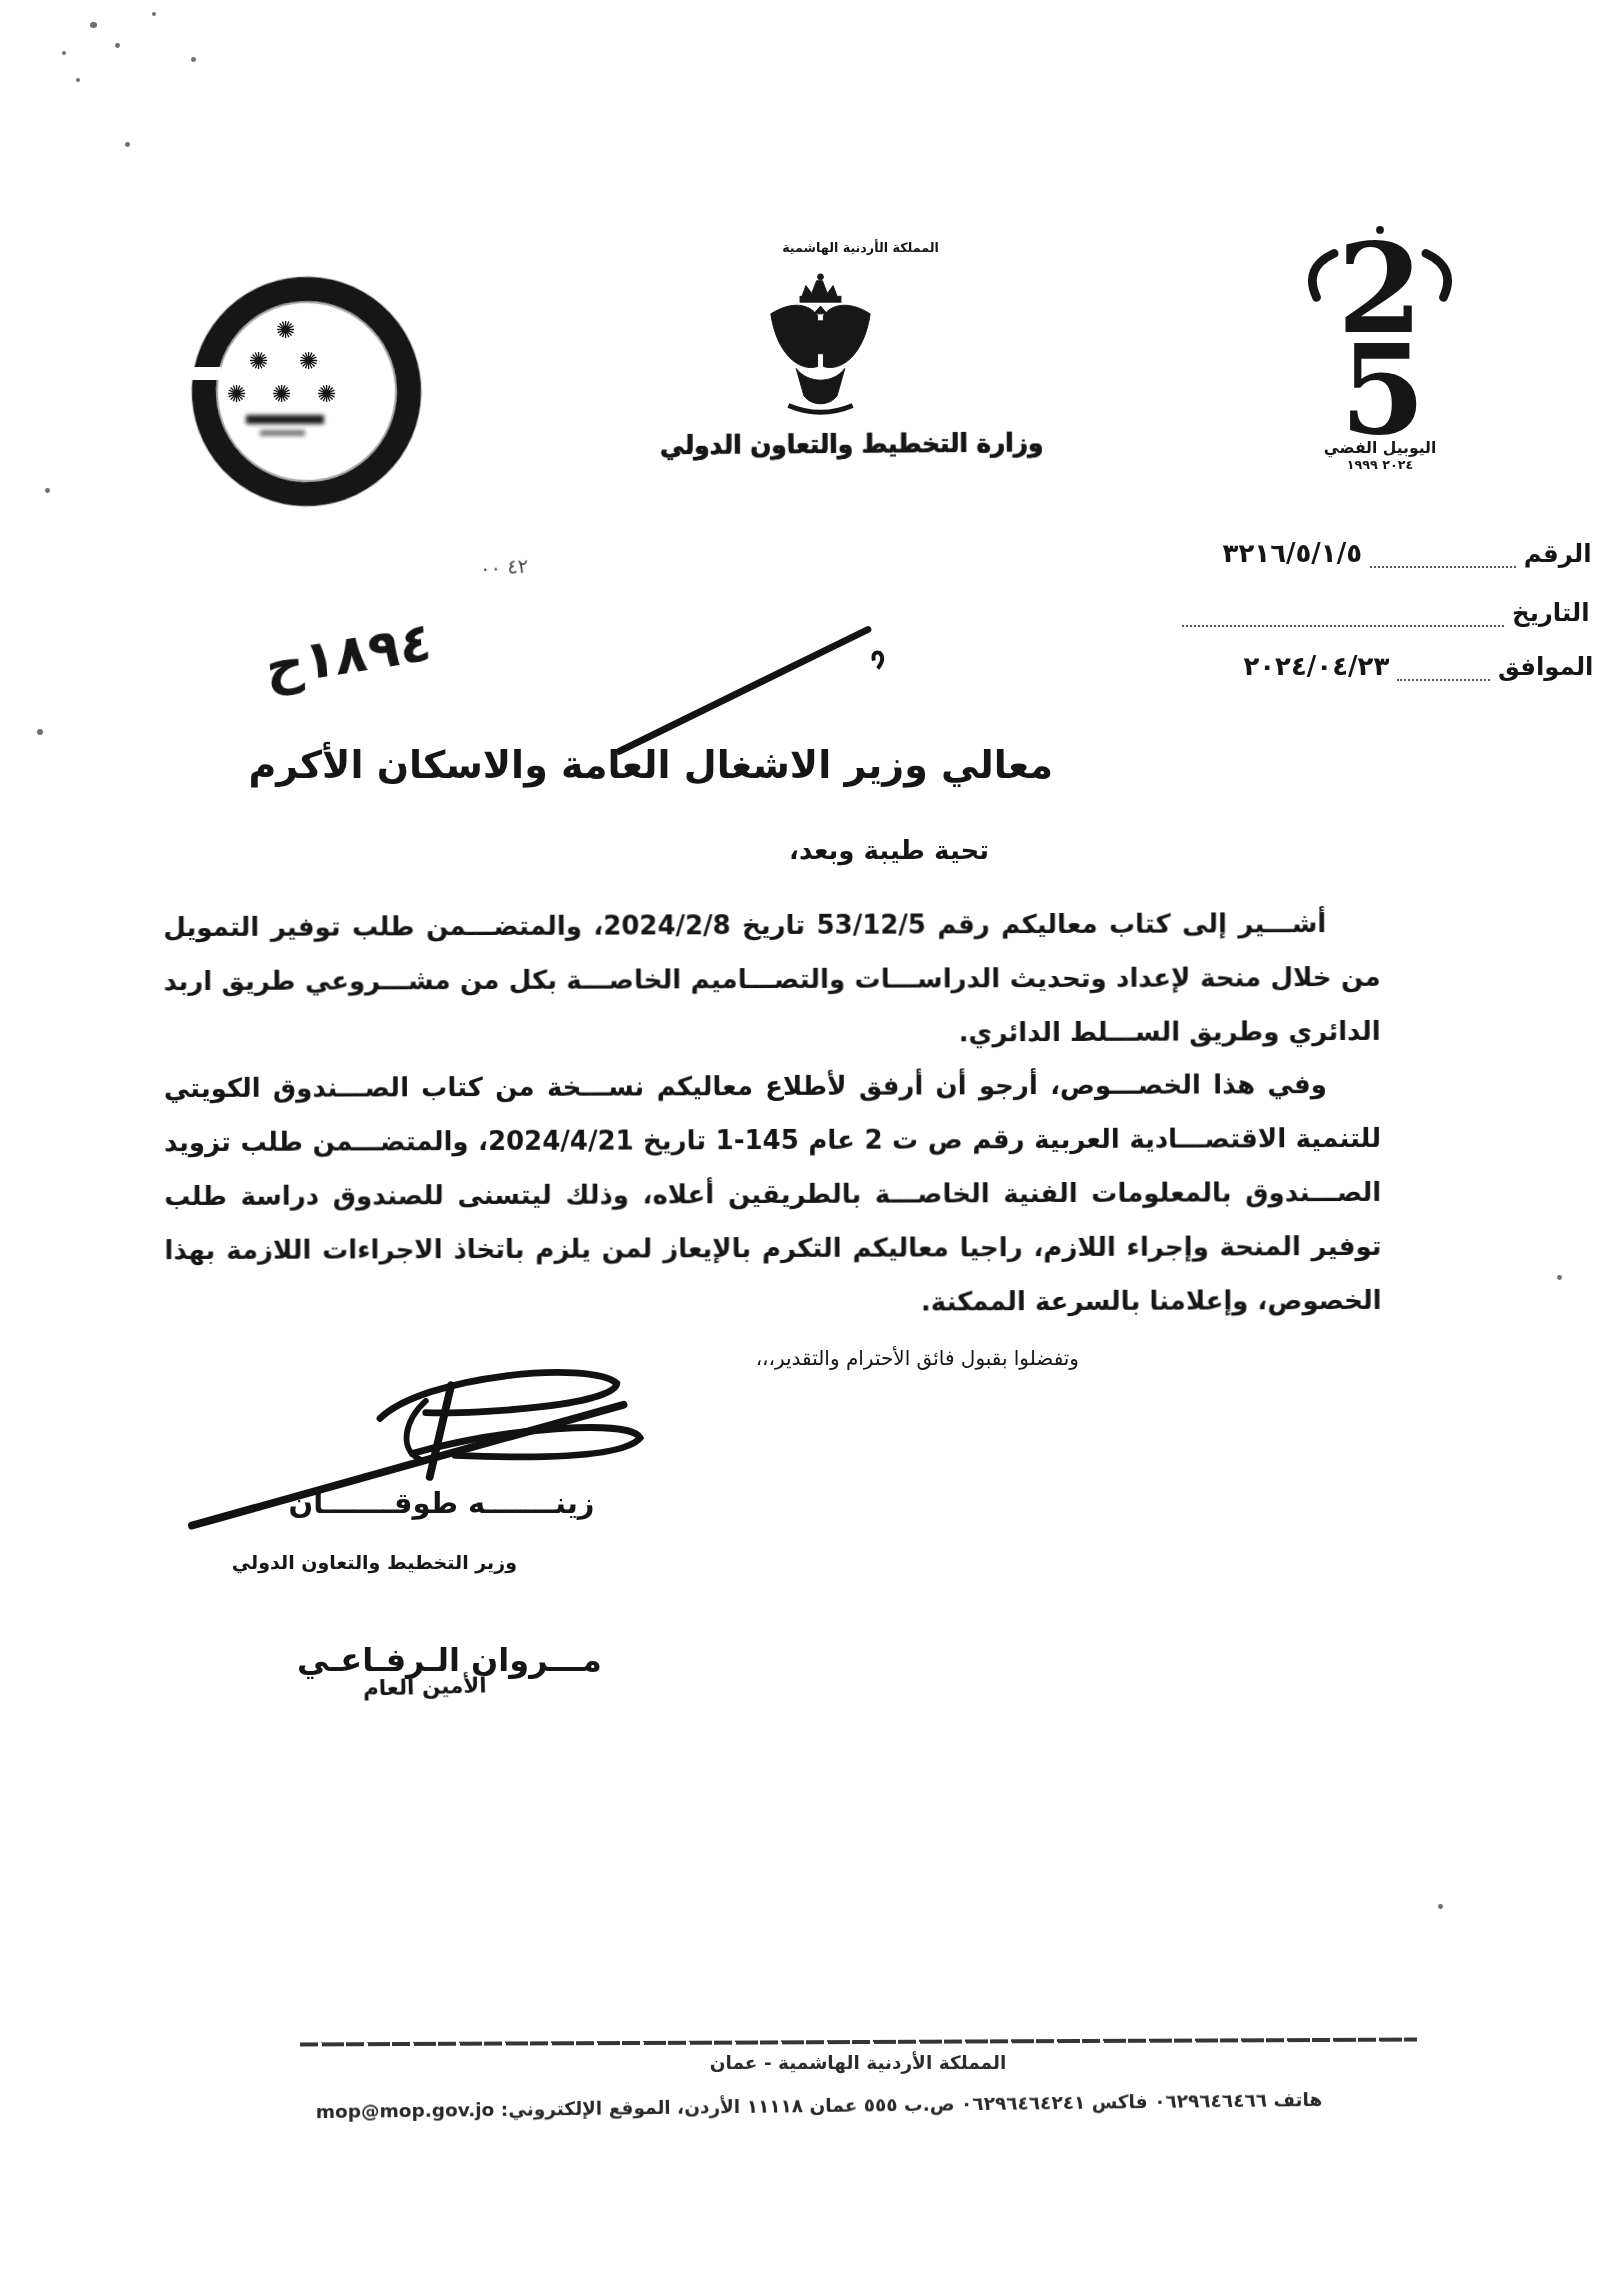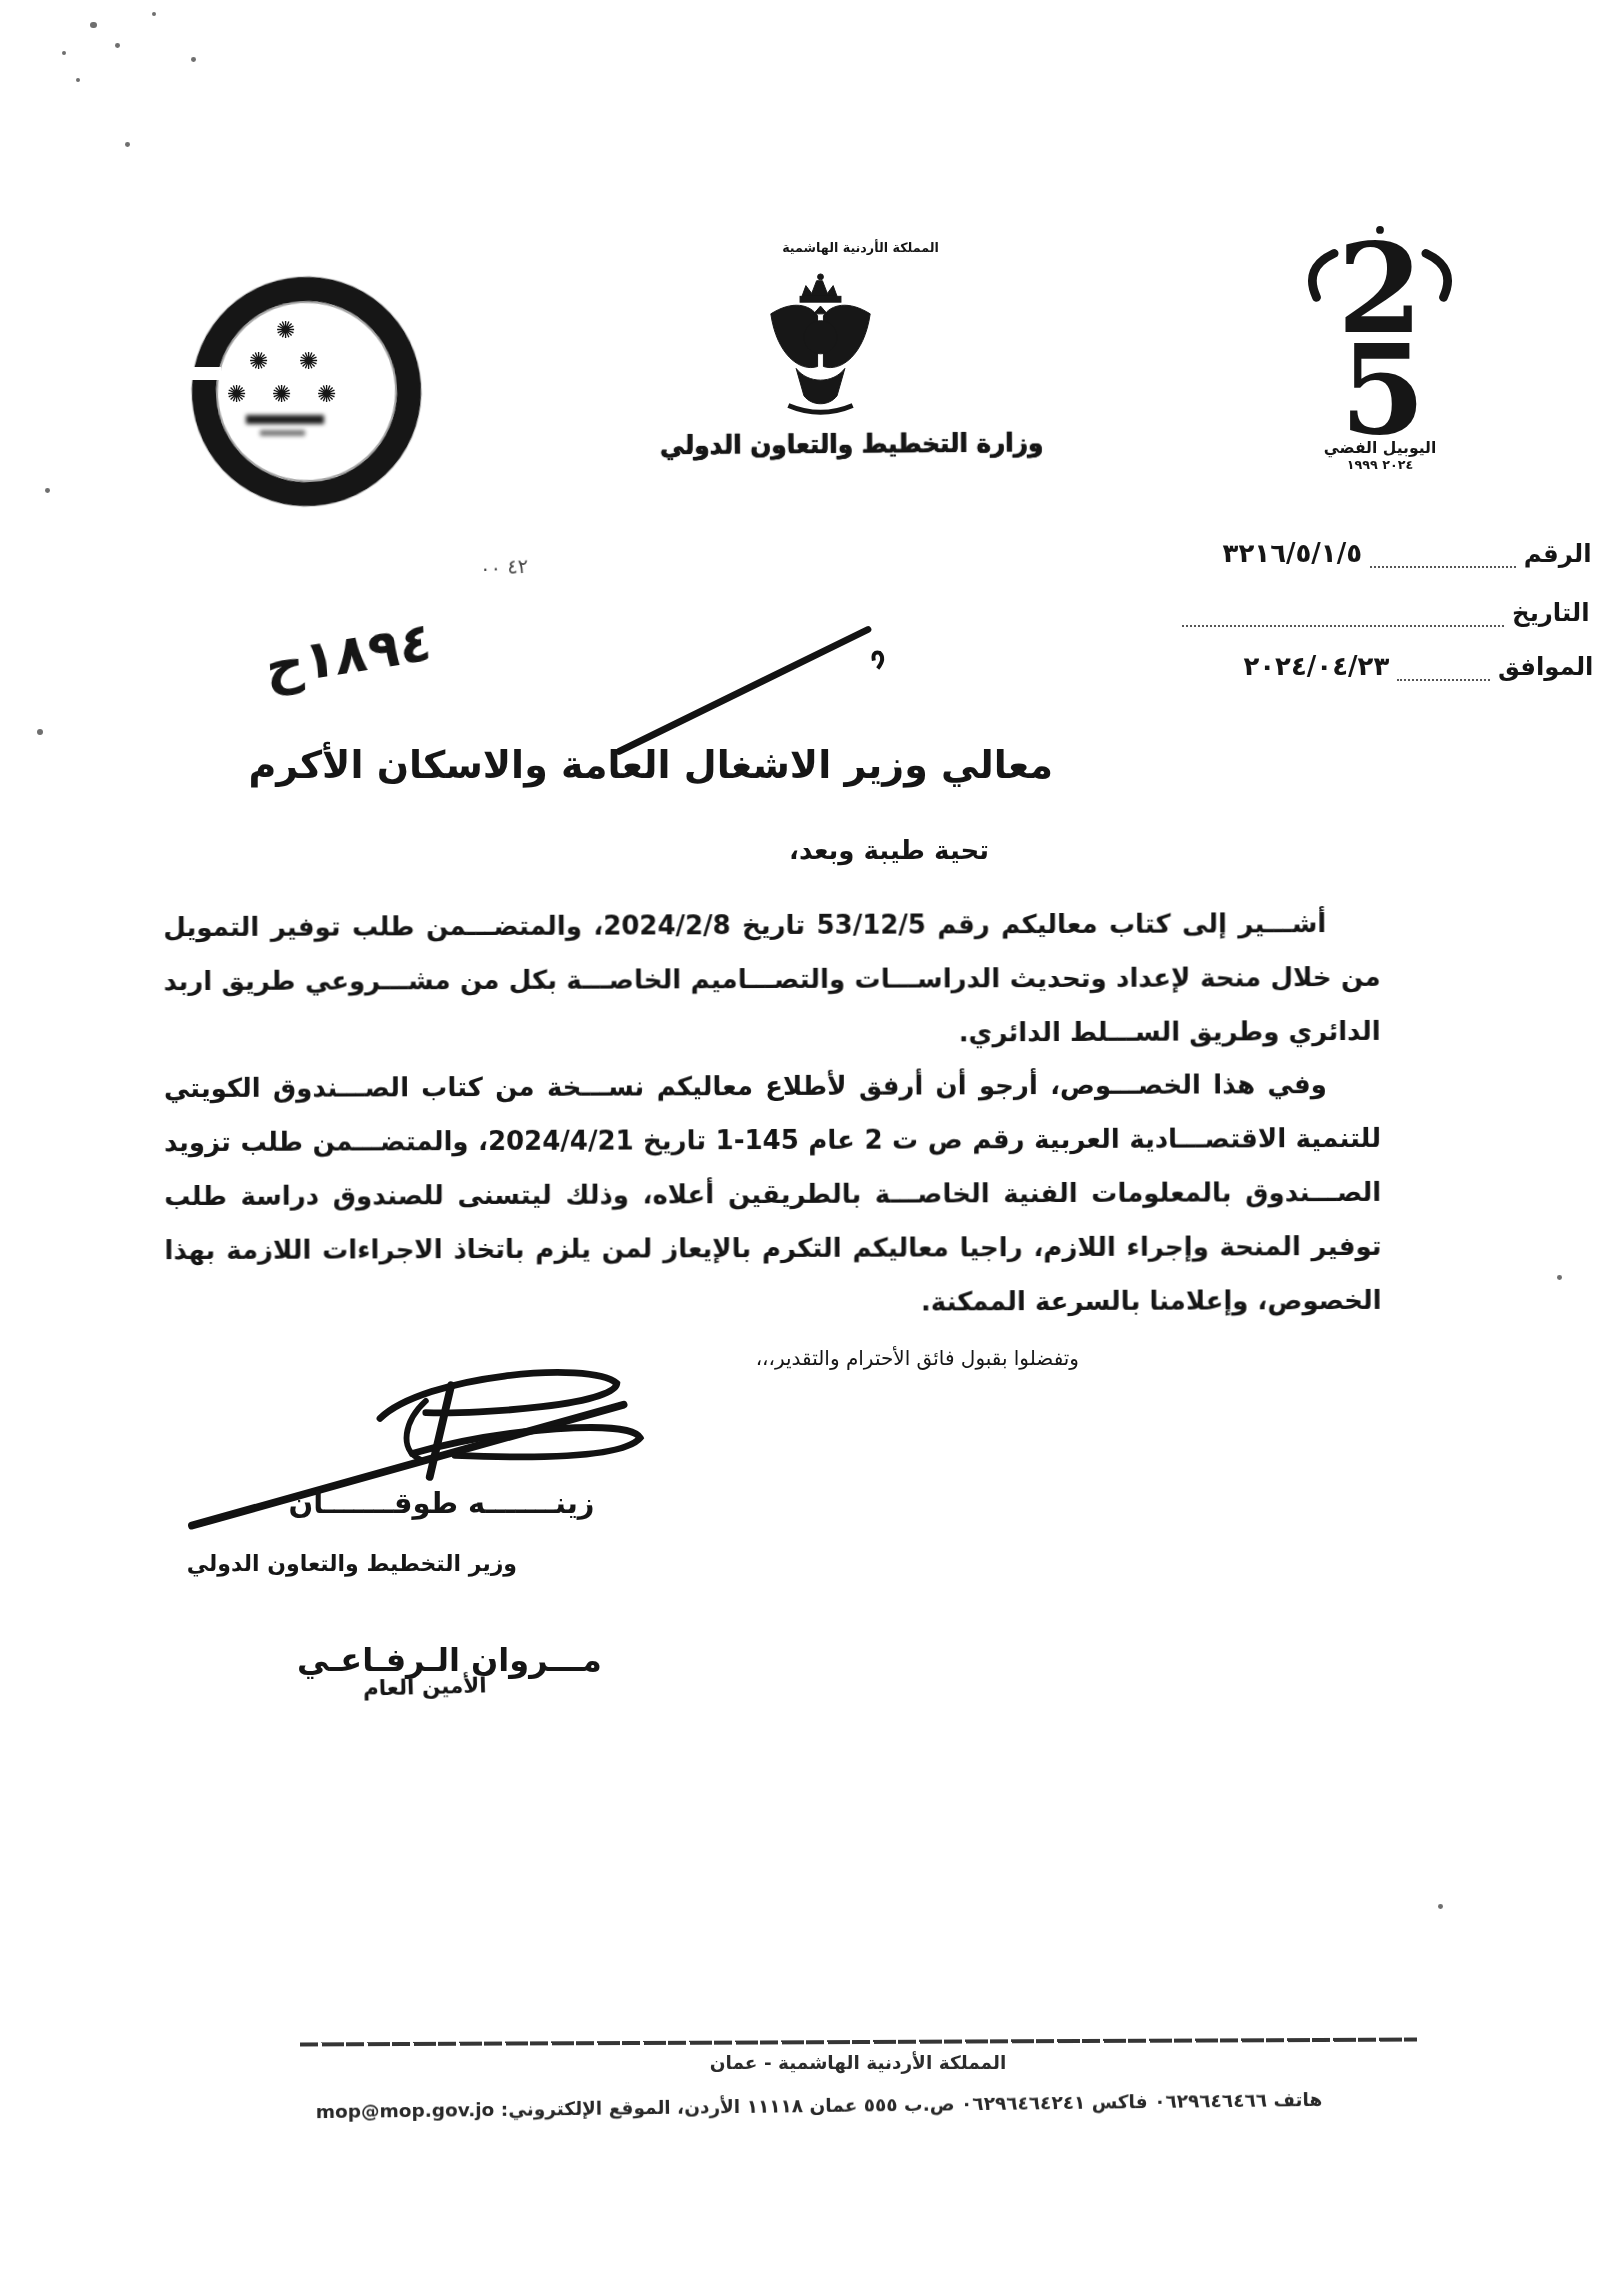--- a/index.html
+++ b/index.html
@@ -34,21 +34,21 @@
   .ref-value{font-weight:bold;font-size:26px;direction:ltr;white-space:nowrap;filter:blur(0.2px);letter-spacing:1px;}
   
   .salutation{font-size:38px;font-weight:bold;white-space:nowrap;filter:blur(0.3px);}
   .greeting{font-size:26px;font-weight:bold;white-space:nowrap;filter:blur(0.3px);}
   .body-text{width:1217px;font-size:26px;font-weight:bold;line-height:2.07;
     text-align:justify;direction:rtl;filter:blur(0.3px);transform:rotate(-.2deg);}
   .body-text p{margin:0;text-indent:54px;}
   .closing{font-size:20px;font-weight:normal;white-space:nowrap;filter:blur(0.3px);}
   
   .sig-name{font-size:29px;font-weight:bold;text-align:center;white-space:nowrap;filter:blur(0.3px);}
-  .sig-title{font-size:22px;font-weight:bold;text-align:center;white-space:nowrap;filter:blur(0.3px);}
+  .sig-title{font-size:19px;font-weight:bold;text-align:center;white-space:nowrap;filter:blur(0.3px);}
   .sec-name{font-size:32px;font-weight:bold;letter-spacing:2px;white-space:nowrap;filter:blur(0.3px);margin-top:20px;}
   .sec-title{font-size:21.5px;font-weight:bold;white-space:nowrap;filter:blur(0.5px);transform:rotate(-1.5deg);}
   
   .hand{font-size:53px;font-weight:bold;transform:rotate(-9deg) skewX(-6deg);
     letter-spacing:3.9px;filter:blur(0.3px);white-space:nowrap;}
   .pencil{font-size:19.5px;opacity:.8;letter-spacing:5.9px;filter:blur(0.6px);transform:rotate(-3deg);}
   
   .footer-rule{height:3.9px;opacity:.9;
     background:repeating-linear-gradient(90deg,#1f1f1f 0 17.6px,transparent 17.6px 21.5px,#1f1f1f 21.5px 44px,transparent 44px 46px);
     transform:rotate(-.25deg);}

